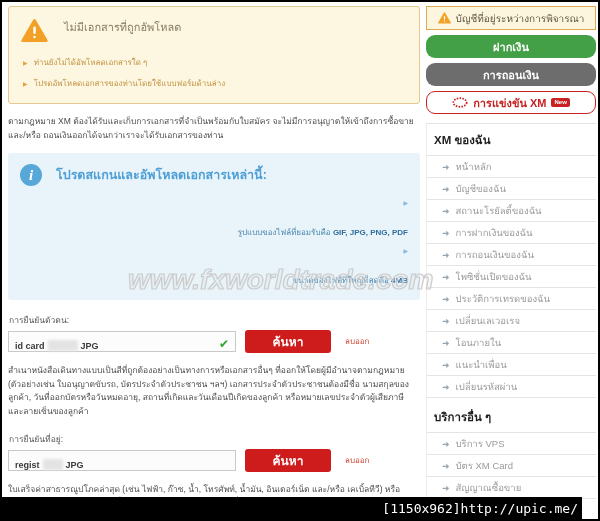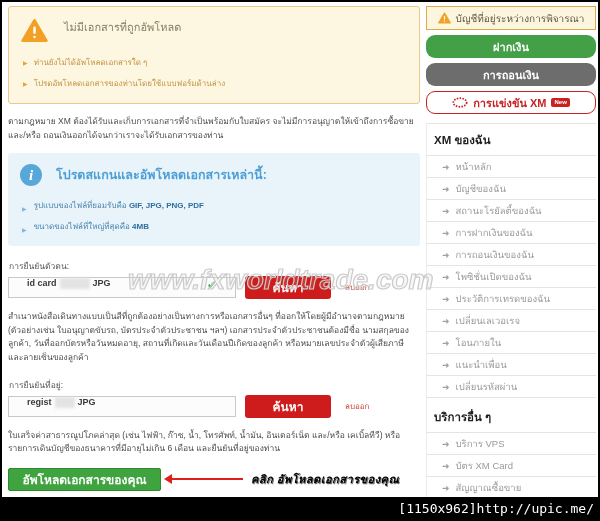--- a/index.html
+++ b/index.html
@@ -24,29 +24,29 @@
 
   p.desc { font-size:8.5px; color:#4a4a4a; line-height:1.6; margin:11px 2px 0 0; }
 
   .info-box { background:#e9f4fa; border-radius:3px; padding:11px 12px 9px; margin-top:11px; }
   .info-head { display:flex; align-items:center; }
   .info-ic { width:22px; height:22px; border-radius:50%; background:#57a7d9; color:#fff;
              font-family:"Liberation Serif",serif; font-style:italic; font-weight:bold;
              font-size:15px; display:flex; align-items:center; justify-content:center; flex:0 0 auto; }
   .info-title { margin-left:14px; font-size:12.5px; font-weight:bold; color:#4d9fd6; }
   .info-list { margin-top:9px; }
-  .info-item { display:flex; align-items:flex-end; gap:7px; padding:4px 0 4px 2px;
-               font-size:8px; color:#4381ad; }
+  .info-item { display:flex; align-items:flex-end; gap:20px; padding:4px 0 4px 2px;
+               font-size:8px; color:#4381ad;flex-direction:column; }
   .info-item .b { color:#86b7dc; font-size:6px; }
   .info-item .bold { font-weight:bold; color:#2f6e9e; }
 
   .field-label { font-size:8.5px; color:#555; margin:13px 0 3px 1px; }
   .file-row { display:flex; align-items:center; }
   .file-input { width:228px; height:21px; border:1px solid #c9c9c9; background:#fcfcfc;
-                display:flex; align-items:flex-start; padding:0 18px; font-size:9px;
+                display:flex; align-items:flex-end; padding:0 6px; font-size:9px;
                 font-weight:bold; color:#3a3a3a; }
   .blur-chip { display:inline-block; width:30px; height:11px; background:#e3e3e3;
                filter:blur(1.5px); margin:0 3px; }
   .blur-chip.small { width:20px; }
   .chk { margin-left:auto; color:#2ea52e; font-size:12px; font-weight:bold; }
   .btn-red { width:86px; height:23px; margin-left:9px; background:#ce1c1c; border:none;
              border-radius:3px; color:#fff; font-weight:bold; font-size:12px; cursor:pointer;
              font-family:inherit; display:flex; align-items:center; justify-content:center; }
   .link-remove { margin-left:14px; font-size:8px; color:#cc4433; cursor:pointer; }
 
@@ -78,21 +78,21 @@
             border-bottom:1px solid #e4e4e4; }
   .mi { height:22px; display:flex; align-items:center; gap:6px; padding-left:15px;
         border-bottom:1px solid #e4e4e4; cursor:pointer; }
   .mi .ar { color:#97a3ac; font-size:9px; }
   .mi .lb { color:#9a9a9a; font-size:9.5px; }
 
   
   .watermark { position:absolute; left:126px; top:262px; font-size:28px; font-weight:bold;
                font-style:italic; color:rgba(205,205,205,0.15); -webkit-text-stroke:1.2px #cbcbcb;
                pointer-events:none; z-index:40; white-space:nowrap; }
-  .capbar { position:absolute; left:0; right:0; bottom:0; height:22px; background:#000;
+  .capbar { position:absolute; left:0; right:16px; bottom:0; height:22px; background:#000;
             display:flex; align-items:center; justify-content:flex-end; padding-right:4px; z-index:60; }
   .capbar span { color:#fff; font-size:13px; font-family:"DejaVu Sans Mono","Liberation Mono",monospace; }
 </style>
 </head>
 <body>
 
 <div id="stage">
 
   <div class="main">
 

